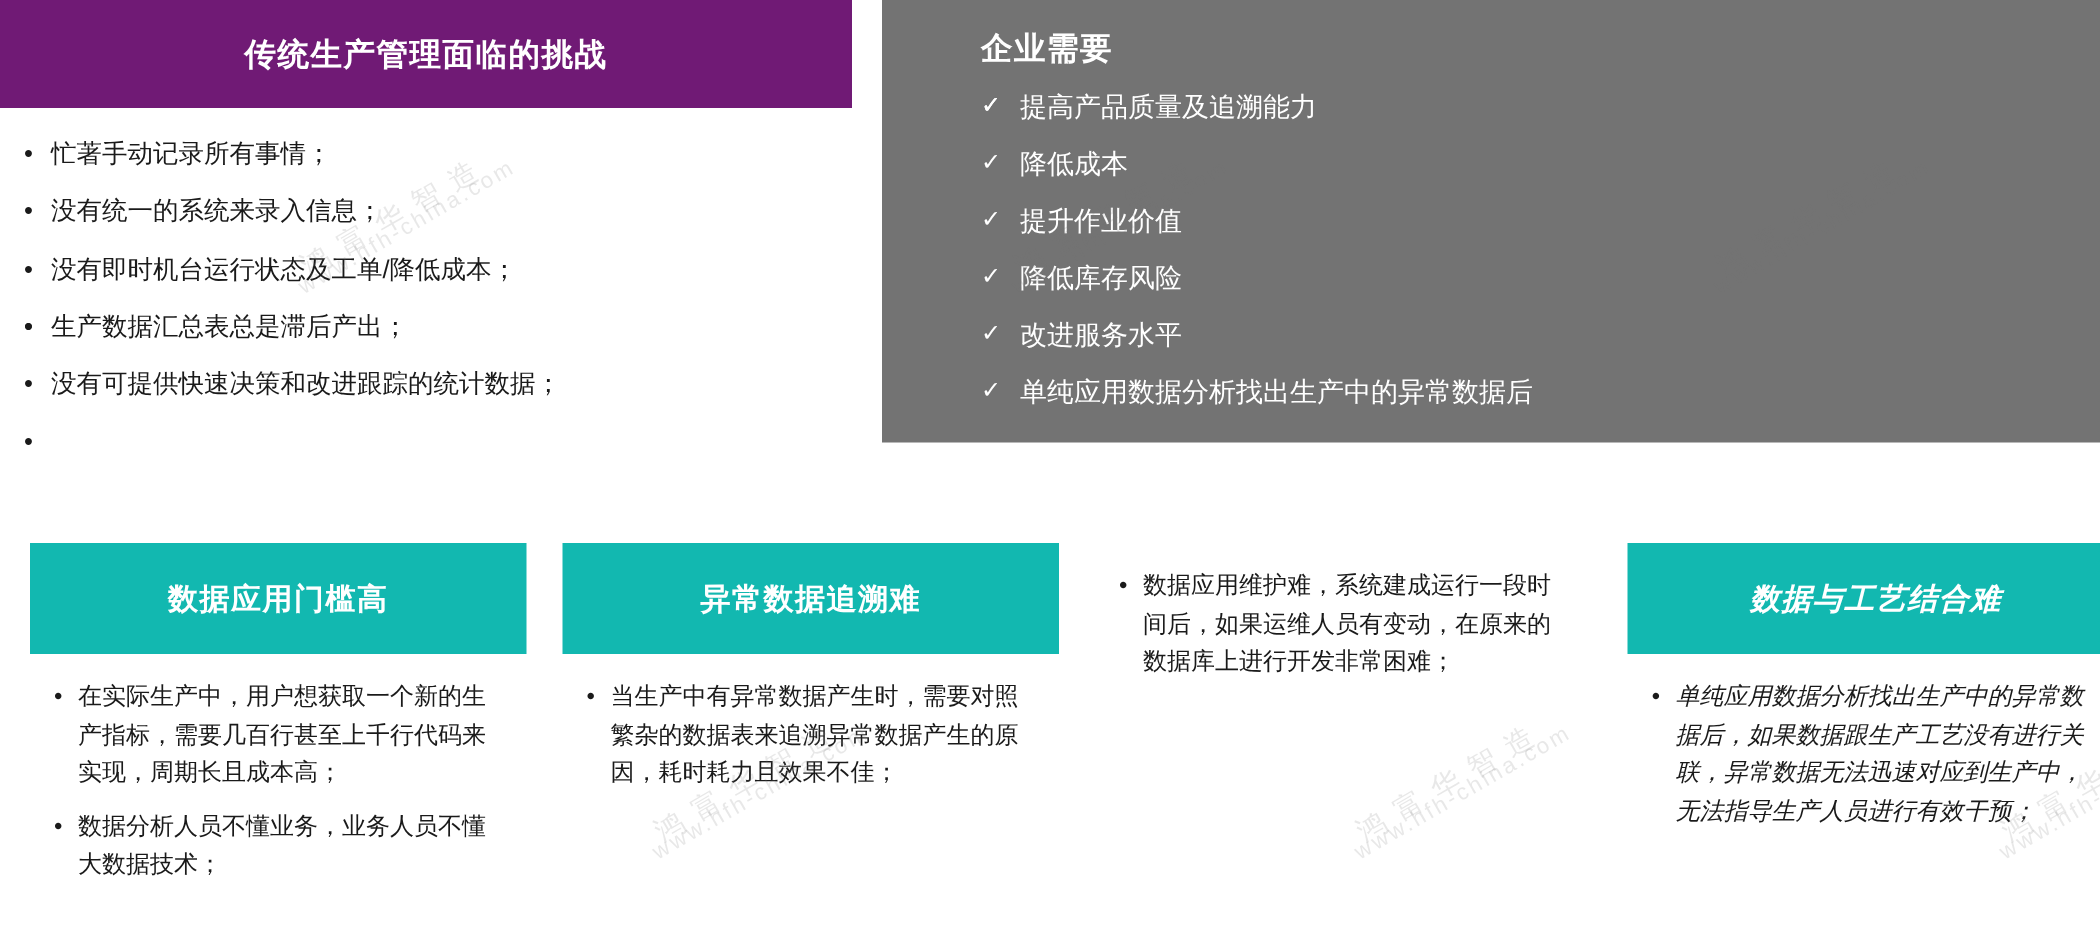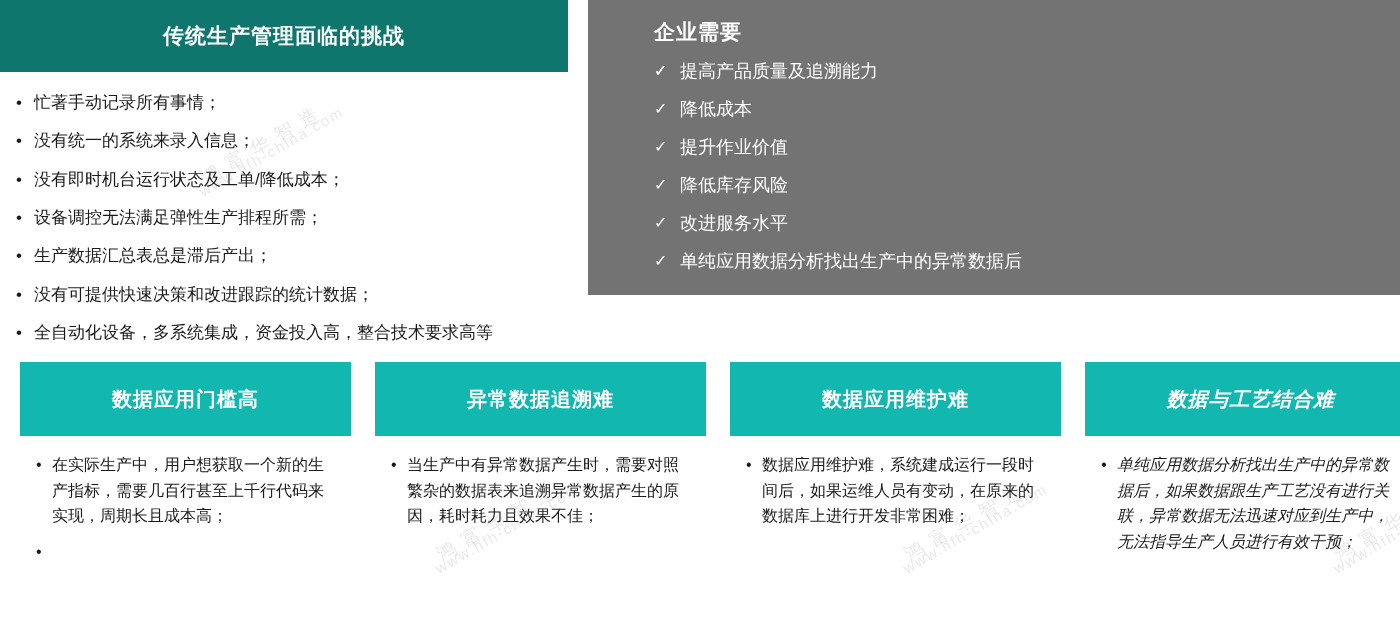--- a/index.html
+++ b/index.html
@@ -45,21 +45,21 @@
   }
 
   
   .left-panel {
     position: absolute;
     left: 0;
     top: 0;
     width: 568px;
   }
   .left-header {
-    background: #0f766e;
+    background: #701a75;
     height: 72px;
     display: flex;
     align-items: center;
     justify-content: center;
   }
   .left-header h2 {
     margin: 0;
     color: #ffffff;
     font-size: 21px;
     font-weight: bold;
@@ -193,33 +193,31 @@
       <li>
         <span class="bullet">•</span>
         <span>没有统一的系统来录入信息；</span>
       </li>
       <li>
         <span class="bullet">•</span>
         <span>没有即时机台运行状态及工单/降低成本；</span>
       </li>
       <li>
         <span class="bullet">•</span>
-        <span>设备调控无法满足弹性生产排程所需；</span>
       </li>
       <li>
         <span class="bullet">•</span>
         <span>生产数据汇总表总是滞后产出；</span>
       </li>
       <li>
         <span class="bullet">•</span>
         <span>没有可提供快速决策和改进跟踪的统计数据；</span>
       </li>
       <li>
         <span class="bullet">•</span>
-        <span>全自动化设备，多系统集成，资金投入高，整合技术要求高等</span>
       </li>
     </ul>
   </section>
 
   <section class="right-panel">
     <h2>企业需要</h2>
     <ul class="right-list">
       <li>
         <span class="check">✓</span>
       </li>
@@ -258,40 +256,38 @@
     <div class="card-header">
       <h3>数据应用门槛高</h3>
     </div>
     <ul class="card-list">
       <li>
         <span class="bullet">•</span>
         <span>在实际生产中，用户想获取一个新的生产指标，需要几百行甚至上千行代码来实现，周期长且成本高；</span>
       </li>
       <li>
         <span class="bullet">•</span>
+        <span>数据分析人员不懂业务，业务人员不懂大数据技术；</span>
       </li>
     </ul>
   </section>
 
   <section class="card">
     <div class="card-header">
       <h3>异常数据追溯难</h3>
     </div>
     <ul class="card-list">
       <li>
         <span class="bullet">•</span>
         <span>当生产中有异常数据产生时，需要对照繁杂的数据表来追溯异常数据产生的原因，耗时耗力且效果不佳；</span>
       </li>
     </ul>
   </section>
 
   <section class="card">
-    <div class="card-header">
-      <h3>数据应用维护难</h3>
-    </div>
     <ul class="card-list">
       <li>
         <span class="bullet">•</span>
         <span>数据应用维护难，系统建成运行一段时间后，如果运维人员有变动，在原来的数据库上进行开发非常困难；</span>
       </li>
     </ul>
   </section>
 
   <section class="card">
     <div class="card-header">

